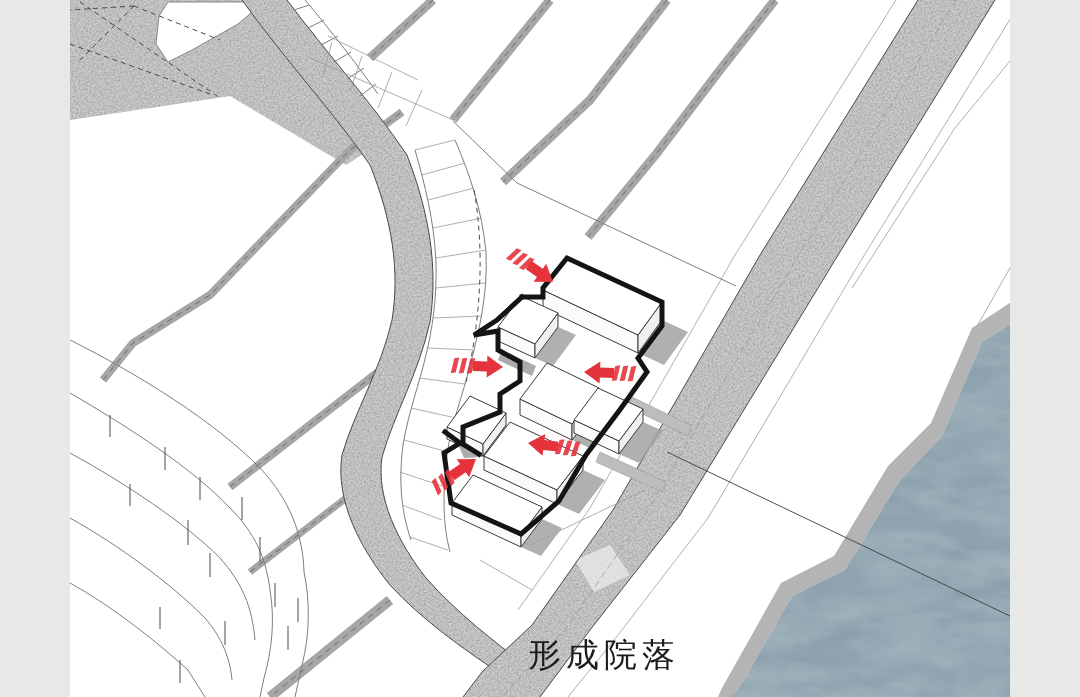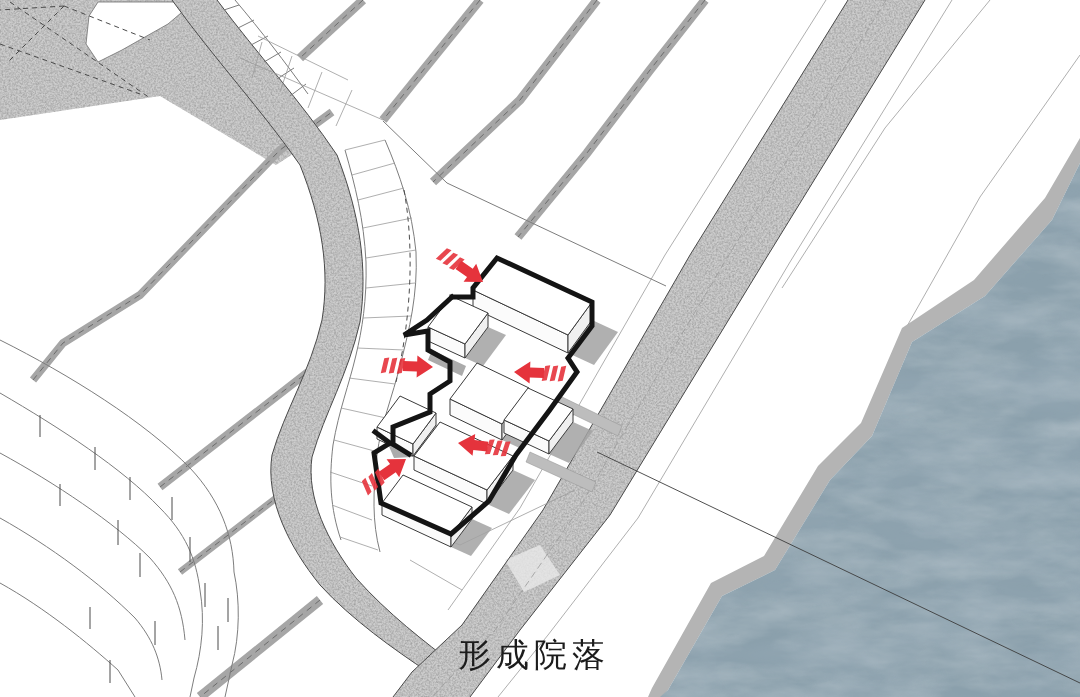--- a/index.html
+++ b/index.html
@@ -1,16 +1,16 @@
 <!DOCTYPE html>
 <html style="--paper: #ffffff; --road-gray: #cccccc; --path-gray: #a6a6a6; --edge-dark: #4a4a4a; --line-thin: #7d7d7d; --building-fill: #ffffff; --building-edge: #3a3a3a; --shadow-gray: #a2a2a2; --outline-black: #141414; --arrow-red: #e5333c; --water-base: #8ba0ac; --embankment: #b4b4b4; --text-color: #1c1c1c;"><head>
 <meta charset="utf-8">
 <style>
   html,body{margin:0;padding:0;background:#e8e8e8;}
-  .stage{width:1080px;height:697px;position:relative;background:var(--paper,#fff);overflow:hidden;margin:0 auto;
+  .stage{width:940px;height:697px;position:relative;background:var(--paper,#fff);overflow:hidden;margin:0 auto;
          font-family:"Liberation Sans",sans-serif;}
   svg{display:block}
   .thin{stroke:var(--line-thin);stroke-width:1;fill:none}
   .edge{stroke:var(--edge-dark);stroke-width:1;fill:none}
   .faint{stroke:#9a9a9a;stroke-width:0.8;fill:none}
   .dashed{stroke-dasharray:7 4}
   .dashed-fine{stroke-dasharray:5 4}
   .stipple-base{fill:var(--road-gray)}
   .grain-overlay{opacity:0.8}
   .strip{stroke:var(--path-gray);fill:none}

